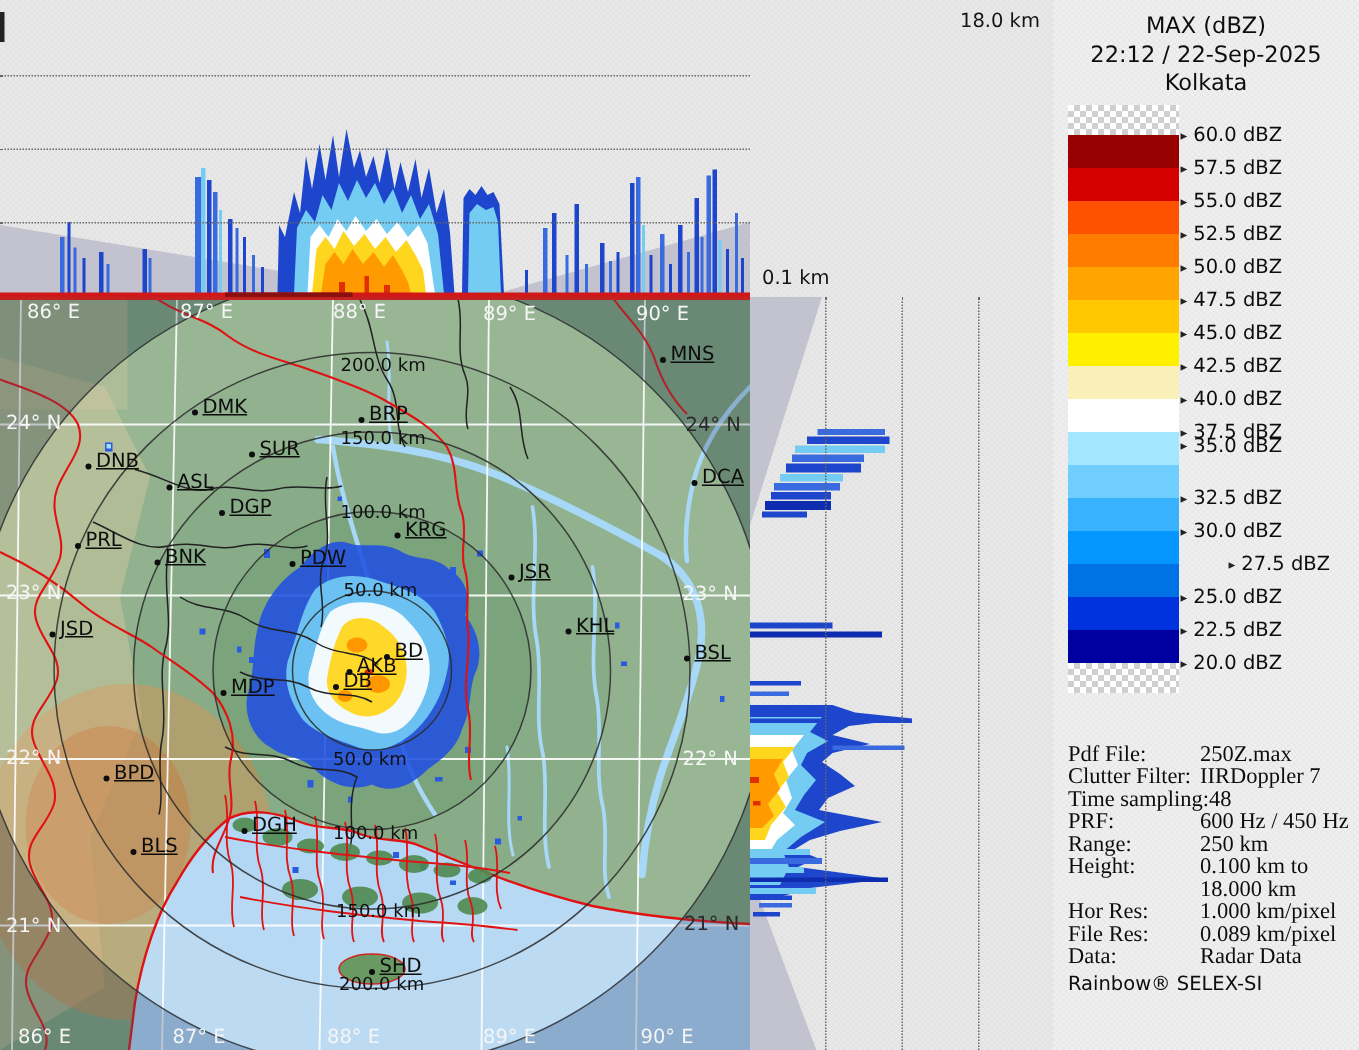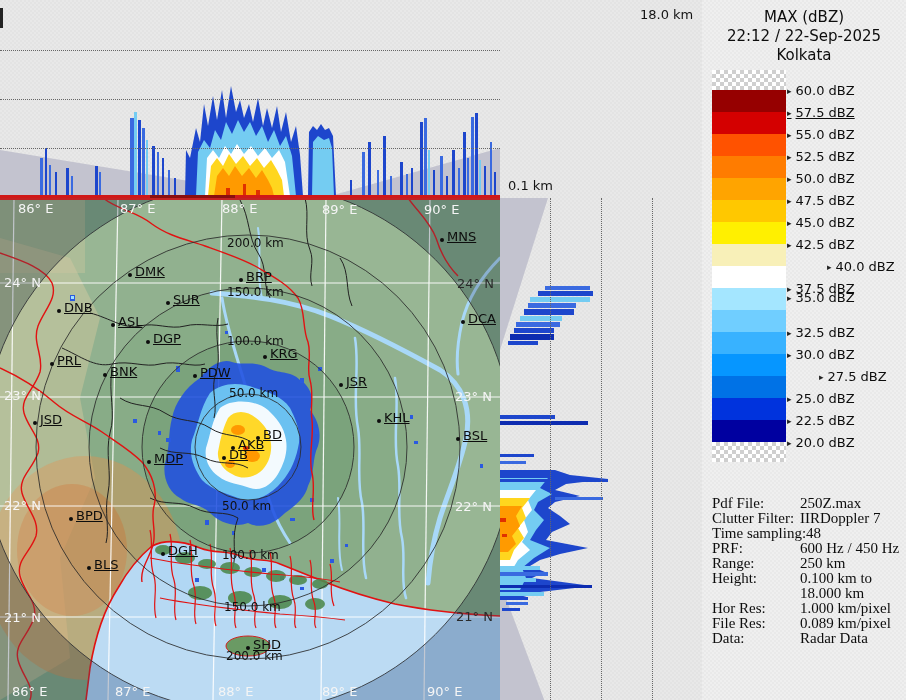--- a/index.html
+++ b/index.html
@@ -339,28 +339,28 @@
         <div class="sw" style="height: 22px; background: rgb(112, 206, 255);"></div>
         <div class="sw" style="height: 22px; background: rgb(56, 178, 255);"></div>
         <div class="sw" style="height: 22px; background: rgb(6, 150, 255);"></div>
         <div class="sw" style="height: 22px; background: rgb(0, 114, 230);"></div>
         <div class="sw" style="height: 22px; background: rgb(0, 51, 221);"></div>
         <div class="sw" style="height: 22px; background: rgb(0, 0, 160);"></div>
         <div class="sw checker" style="height: 20px;"></div>
       </div>
     <div id="legend-scale-labels">
         <div class="scale-label" style="top: 83px;"><span class="arr">▸</span><span>60.0 dBZ</span></div>
-        <div class="scale-label" style="top: 105px; text-decoration: underline;"><span class="arr">▸</span><span>57.5 dBZ</span></div>
+        <div class="scale-label" style="top: 105px;"><span class="arr">▸</span><span>57.5 dBZ</span></div>
         <div class="scale-label" style="top: 127px;"><span class="arr">▸</span><span>55.0 dBZ</span></div>
         <div class="scale-label" style="top: 149px;"><span class="arr">▸</span><span>52.5 dBZ</span></div>
         <div class="scale-label" style="top: 171px;"><span class="arr">▸</span><span>50.0 dBZ</span></div>
         <div class="scale-label" style="top: 193px;"><span class="arr">▸</span><span>47.5 dBZ</span></div>
         <div class="scale-label" style="top: 215px;"><span class="arr">▸</span><span>45.0 dBZ</span></div>
         <div class="scale-label" style="top: 237px;"><span class="arr">▸</span><span>42.5 dBZ</span></div>
-        <div class="scale-label" style="top: 259px; padding-left: 40px;"><span class="arr">▸</span><span>40.0 dBZ</span></div>
+        <div class="scale-label" style="top: 259px;"><span class="arr">▸</span><span>40.0 dBZ</span></div>
         <div class="scale-label" style="top: 281px;"><span class="arr">▸</span><span>37.5 dBZ</span></div>
         <div class="scale-label" style="top: 290px;"><span class="arr">▸</span><span>35.0 dBZ</span></div>
         <div class="scale-label" style="top: 325px;"><span class="arr">▸</span><span>32.5 dBZ</span></div>
         <div class="scale-label" style="top: 347px;"><span class="arr">▸</span><span>30.0 dBZ</span></div>
         <div class="scale-label" style="top: 369px; margin-left: 32px;"><span class="arr">▸</span><span>27.5 dBZ</span></div>
         <div class="scale-label" style="top: 391px;"><span class="arr">▸</span><span>25.0 dBZ</span></div>
         <div class="scale-label" style="top: 413px;"><span class="arr">▸</span><span>22.5 dBZ</span></div>
         <div class="scale-label" style="top: 435px;"><span class="arr">▸</span><span>20.0 dBZ</span></div>
       </div>
     <div id="info-block">
@@ -399,20 +399,21 @@
           </div>
           <div class="info-row">
             <span class="info-label">File Res:</span>
             <span class="info-value">0.089 km/pixel</span>
           </div>
           <div class="info-row">
             <span class="info-label">Data:</span>
             <span class="info-value">Radar Data</span>
           </div>
         </div>
+      <div id="info-footer">Rainbow® SELEX-SI</div>
     </div>
   </div>
 
   <div id="map-label-layer">
       <div class="geo-label" style="left: 18px; top: 201px;">86° E</div>
       <div class="geo-label" style="left: 120px; top: 201px;">87° E</div>
       <div class="geo-label" style="left: 222px; top: 201px;">88° E</div>
       <div class="geo-label" style="left: 322px; top: 202px;">89° E</div>
       <div class="geo-label" style="left: 424px; top: 202px;">90° E</div>
       <div class="geo-label" style="left: 12px; top: 684px;">86° E</div>

